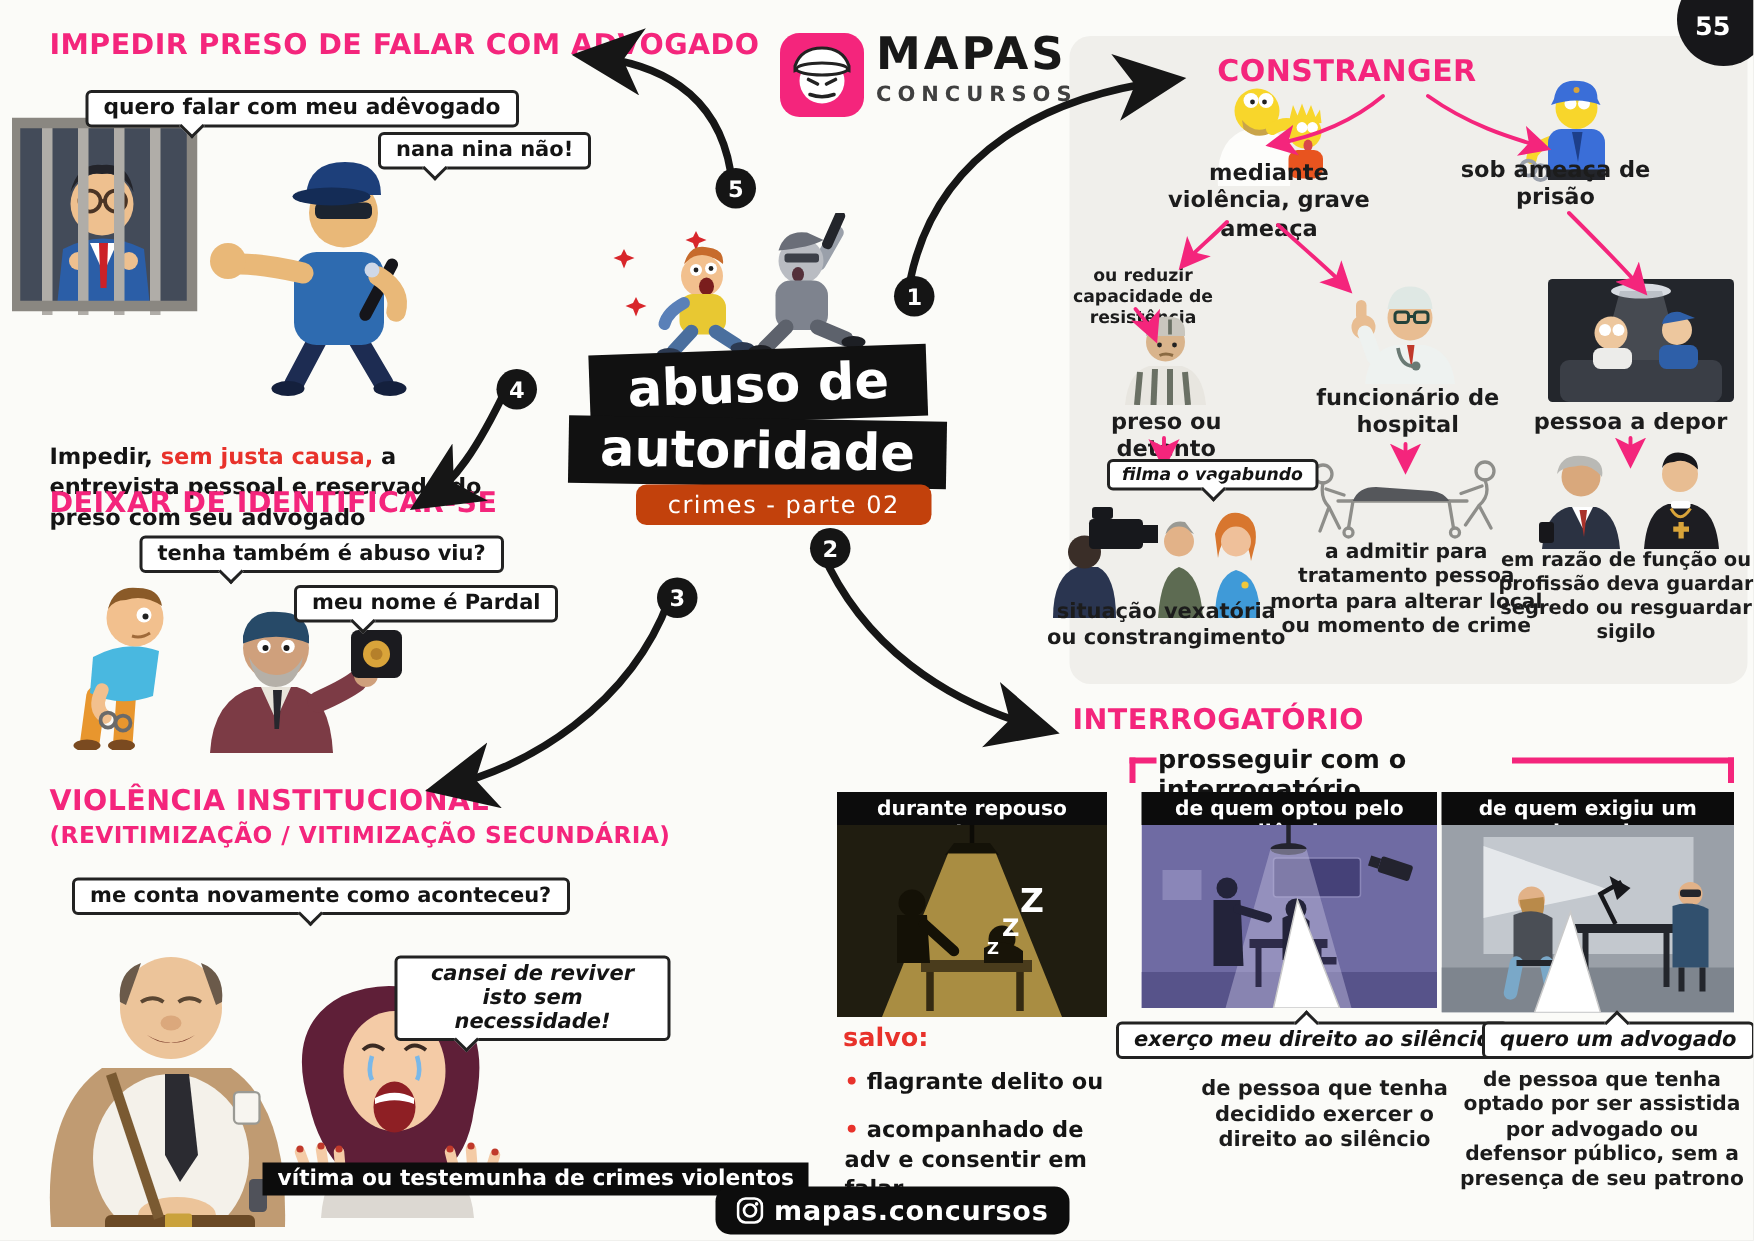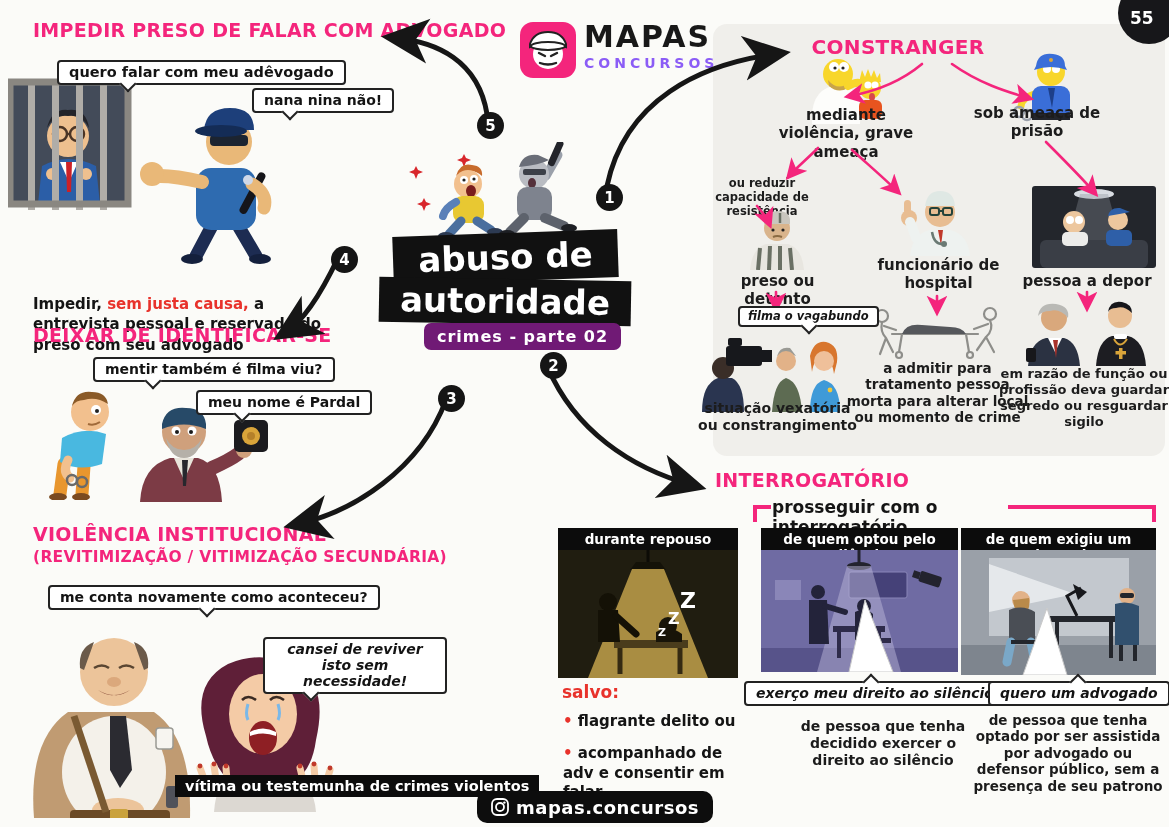--- a/index.html
+++ b/index.html
@@ -70,21 +70,21 @@
     <svg width="56" height="56" viewBox="0 0 56 56">
       <rect width="56" height="56" rx="13" fill="#f4257c"></rect>
       <circle cx="28" cy="32" r="15" fill="#fff"></circle>
       <path d="M10 22 Q14 10 28 10 Q42 10 46 22 L46 25 Q28 18 10 25 Z" fill="#fff" stroke="#222" stroke-width="2"></path>
       <ellipse cx="28" cy="24" rx="17" ry="4" fill="#fff" stroke="#222" stroke-width="2"></ellipse>
       <path d="M19 31 L25 34 M37 31 L31 34" stroke="#222" stroke-width="2.4" stroke-linecap="round"></path>
       <path d="M20 41 Q28 44 36 41" stroke="#222" stroke-width="2.4" fill="none" stroke-linecap="round"></path>
     </svg>
     <div>
       <div style="font-weight:800;font-size:30px;letter-spacing:2px;line-height:1;color:#181818;">MAPAS</div>
-      <div style="font-weight:700;font-size:14px;letter-spacing:4px;color:#8b5cf6;margin-top:3px;">CONCURSOS</div>
+      <div style="font-weight:700;font-size:14px;letter-spacing:4px;color:#404040;margin-top:3px;">CONCURSOS</div>
     </div>
   </div>
 
   <div class="marker" style="left:477px;top:112px;">5</div>
   <div class="marker" style="left:596px;top:184px;">1</div>
   <div class="marker" style="left:331px;top:246px;">4</div>
   <div class="marker" style="left:438px;top:385px;">3</div>
   <div class="marker" style="left:540px;top:352px;">2</div>
 
   <svg class="abs" style="left:406px;top:142px;" width="196" height="97" viewBox="0 0 196 97">
@@ -116,22 +116,22 @@
     <ellipse cx="101" cy="92" rx="8" ry="4" fill="#1d1f24"></ellipse>
       <ellipse cx="163" cy="86" rx="8" ry="4" fill="#1d1f24"></ellipse>
   </svg>
 
   <div class="abs blackbox" style="left:393px;top:233px;width:225px;height:48px;line-height:48px;font-size:34px;transform:rotate(-2deg);z-index:5;">
     <span>abuso de</span>
   </div>
   <div class="abs blackbox" style="left:379px;top:279px;width:252px;height:45px;line-height:45px;font-size:34px;transform:rotate(1deg);z-index:5;">
     <span>autoridade</span>
   </div>
-  <div class="abs" style="left:424px;top:323px;width:197px;height:27px;line-height:27px;background:#701a75;color:#fff;
-              font-weight:700;font-size:16px;letter-spacing:1px;text-align:center;border-radius:7px;z-index:6;">
+  <div class="abs" style="left:424px;top:323px;width:197px;height:27px;line-height:27px;background:#c2410c;color:#fff;
+              font-weight:400;font-size:16px;letter-spacing:1px;text-align:center;border-radius:7px;z-index:6;">
     <span>crimes - parte 02</span>
   </div>
 
   <div class="abs pink-title" style="left:33px;top:20px;font-size:19px;">IMPEDIR PRESO DE FALAR COM ADVOGADO</div>
 
   <div class="bubble tail-bl" style="left:57px;top:60px;font-size:14.5px;">quero falar com meu adêvogado</div>
   <div class="bubble tail-bl" style="left:252px;top:88px;text-align:center;">nana nina não!</div>
 
   <svg class="abs" style="left:8px;top:74px;" width="128" height="140" viewBox="0 0 128 140">
     <rect x="2" y="8" width="118" height="122" fill="#434b59"></rect>
@@ -169,21 +169,21 @@
     <ellipse cx="85" cy="47" rx="26" ry="6" fill="#142c56"></ellipse>
     <circle cx="112" cy="96" r="5" fill="#cfd8e8"></circle>
   </svg>
 
   <div class="abs note" style="left:33px;top:258px;width:305px;margin-top:36px;">
     <span>Impedir, </span><span class="red">sem justa causa,</span><span> a entrevista pessoal e reservada do preso com seu advogado</span>
   </div>
 
   <div class="abs pink-title" style="left:33px;top:325px;font-size:19px;">DEIXAR DE IDENTIFICAR-SE</div>
 
-  <div class="bubble tail-bl" style="left:93px;top:357px;">mentir também é filma viu?</div>
+  <div class="bubble tail-bl" style="left:93px;top:357px;">tenha também é abuso viu?</div>
   <div class="bubble tail-bl" style="left:196px;top:390px;">meu nome é Pardal</div>
 
   <svg class="abs" style="left:24px;top:372px;" width="112" height="128" viewBox="0 0 112 128">
     <path d="M40 92 L36 122 M60 94 L58 122" stroke="#e8962e" stroke-width="13" stroke-linecap="round" fill="none"></path>
     <ellipse cx="34" cy="125" rx="9" ry="4" fill="#7a4a20"></ellipse>
       <ellipse cx="57" cy="125" rx="9" ry="4" fill="#7a4a20"></ellipse>
     <path d="M38 66 Q60 54 82 62 L78 92 Q55 100 36 90 Z" fill="#49b8e0"></path>
     <path d="M44 88 Q38 100 46 106" stroke="#f2c08e" stroke-width="9" fill="none" stroke-linecap="round"></path>
     <circle cx="48" cy="108" r="5" fill="none" stroke="#6a6a6a" stroke-width="2.5"></circle>
     <circle cx="58" cy="110" r="5" fill="none" stroke="#6a6a6a" stroke-width="2.5"></circle>

